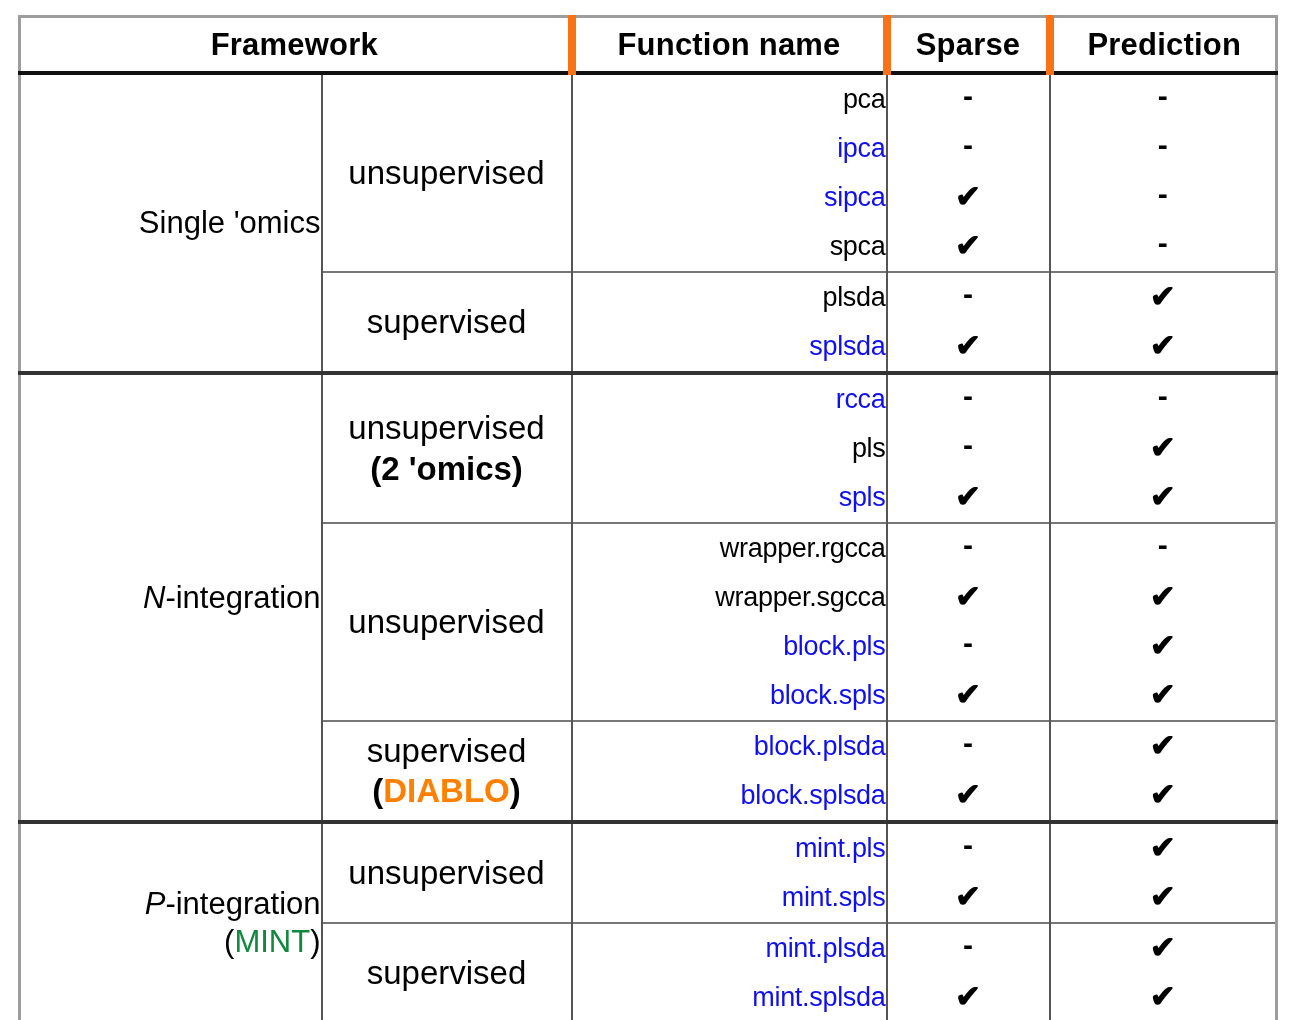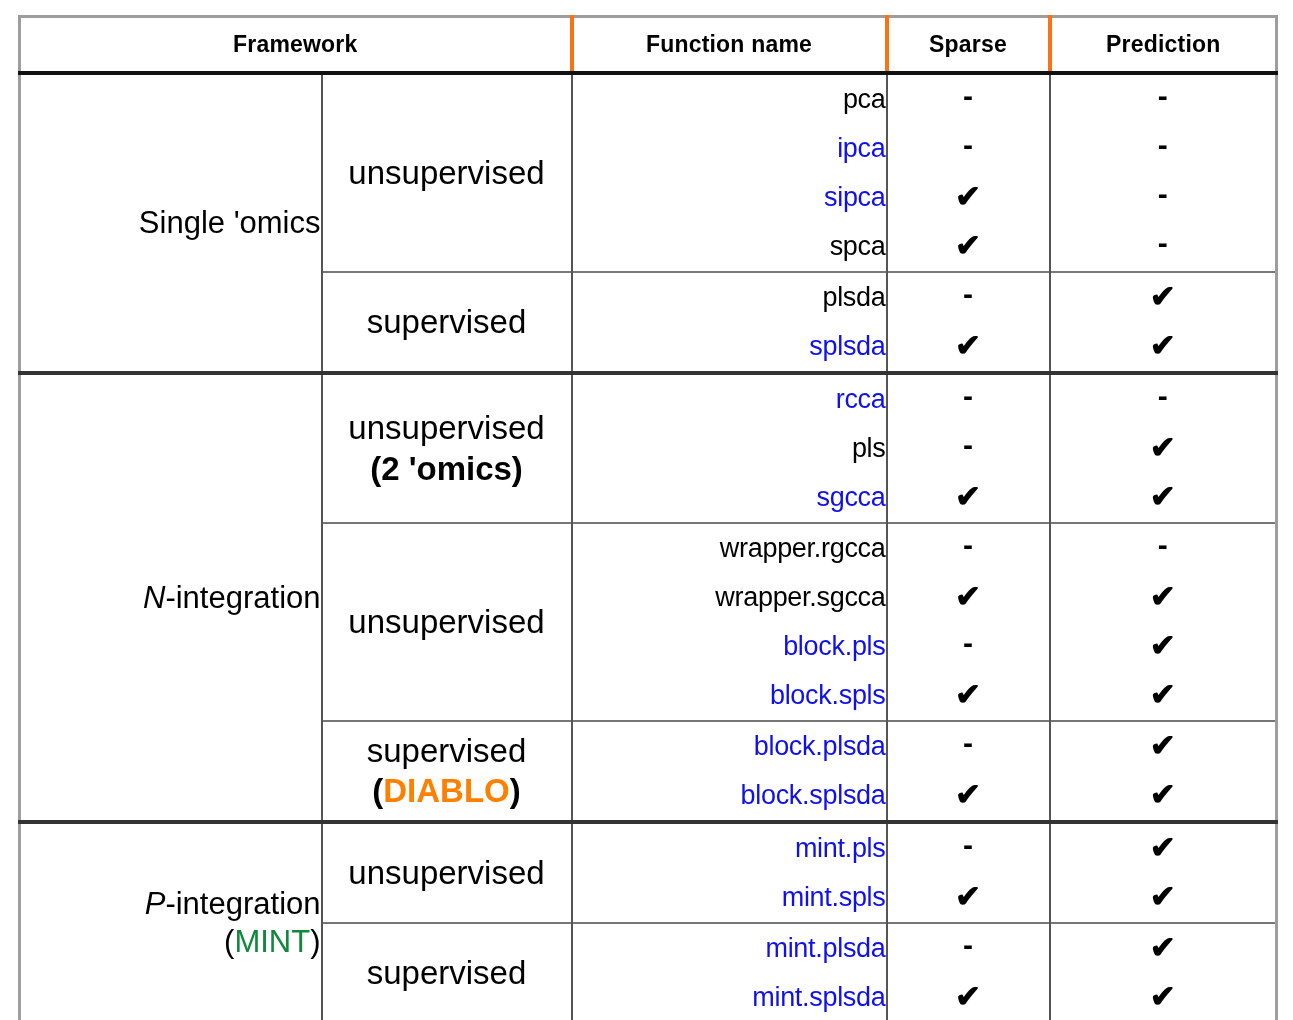--- a/index.html
+++ b/index.html
@@ -49,28 +49,28 @@
 
   
   .frame-top    { border-top: 3px solid #9d9d9d; }
   .frame-left   { border-left: 3px solid #9d9d9d; }
   .frame-right  { border-right: 3px solid #9d9d9d; }
   .frame-bottom { border-bottom: 3px solid #9d9d9d; }
 
   
   tr.head th {
     height: 53px;
-    font-size: 23px;
+    font-size: 31px;
     font-weight: bold;
     color: #000000;
     text-align: center;
     border-bottom: 4px solid #111111;
     letter-spacing: 0.2px;
   }
-  tr.head th.vsep { border-left: 4px solid #f97316; margin-left: 24px; }
+  tr.head th.vsep { border-left: 8px solid #f97316; margin-left: 24px; }
 
   
   .vsep  { border-left: 2px solid #555555; }
 
   
   .sec-top td { border-top: 4px solid #333333; }
   .grp-top td { border-top: 2px solid #777777; }
 
   
   td.framework {
@@ -187,21 +187,21 @@
           <td class="func vsep blue">rcca</td>
           <td class="mark vsep"><span class="dash">-</span></td>
           <td class="mark vsep frame-right"><span class="dash">-</span></td>
         </tr>
         <tr>
           <td class="func vsep">pls</td>
           <td class="mark vsep"><span class="dash">-</span></td>
           <td class="mark vsep frame-right"><span class="tick">✔</span></td>
         </tr>
         <tr>
-          <td class="func vsep blue">sgcca</td>
+          <td class="func vsep blue">spls</td>
           <td class="mark vsep"><span class="tick">✔</span></td>
           <td class="mark vsep frame-right"><span class="tick">✔</span></td>
         </tr>
         <tr class="grp-top">
           <td class="sub vsep" rowspan="4"><span>unsupervised</span></td>
           <td class="func vsep">wrapper.rgcca</td>
           <td class="mark vsep"><span class="dash">-</span></td>
           <td class="mark vsep frame-right"><span class="dash">-</span></td>
         </tr>
         <tr>

